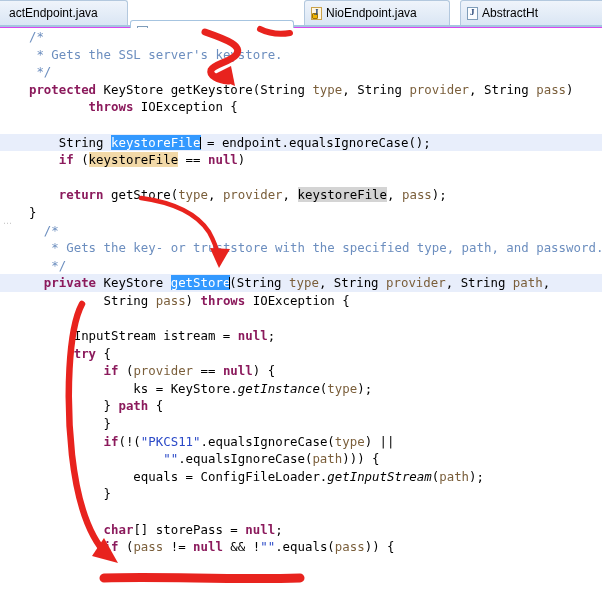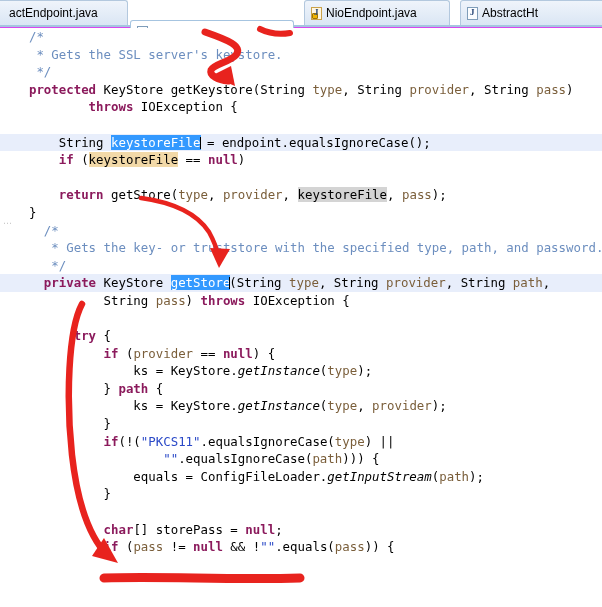--- a/index.html
+++ b/index.html
@@ -107,25 +107,25 @@
         <div class="line"><span class="plain">      </span><span class="kw">if</span><span class="plain"> (</span><span class="occ">keystoreFile</span><span class="plain"> == </span><span class="kw">null</span><span class="plain">)</span></div>
         <div class="line"><span class="plain"></span></div>
         <div class="line"><span class="plain">      </span><span class="kw">return</span><span class="plain"> getStore(</span><span class="par">type</span><span class="plain">, </span><span class="par">provider</span><span class="plain">, </span><span class="occ2">keystoreFile</span><span class="plain">, </span><span class="par">pass</span><span class="plain">);</span></div>
         <div class="line"><span class="plain">  }</span></div>
         <div class="line"><span class="plain">    </span><span class="cmt">/*</span></div>
         <div class="line"><span class="plain">     </span><span class="cmt">* Gets the key- or truststore with the specified type, path, and password.</span></div>
         <div class="line"><span class="plain">     </span><span class="cmt">*/</span></div>
         <div class="line curline"><span class="plain">    </span><span class="kw">private</span><span class="plain"> KeyStore </span><span class="sel">getStore</span><span class="caret"></span><span class="plain">(String </span><span class="par">type</span><span class="plain">, String </span><span class="par">provider</span><span class="plain">, String </span><span class="par">path</span><span class="plain">,</span></div>
         <div class="line"><span class="plain">            String </span><span class="par">pass</span><span class="plain">) </span><span class="kw">throws</span><span class="plain"> IOException {</span></div>
         <div class="line"><span class="plain"></span></div>
+        <div class="line"><span class="plain">        InputStream istream = </span><span class="kw">null</span><span class="plain">;</span></div>
         <div class="line"><span class="plain">        </span><span class="kw">try</span><span class="plain"> {</span></div>
         <div class="line"><span class="plain">            </span><span class="kw">if</span><span class="plain"> (</span><span class="par">provider</span><span class="plain"> == </span><span class="kw">null</span><span class="plain">) {</span></div>
         <div class="line"><span class="plain">                ks = KeyStore.</span><span class="stm">getInstance</span><span class="plain">(</span><span class="par">type</span><span class="plain">);</span></div>
         <div class="line"><span class="plain">            } </span><span class="kw">path</span><span class="plain"> {</span></div>
-        <div class="line"><span class="plain">                ks = KeyStore.</span><span class="stm">getInstance</span><span class="plain">(</span><span class="par">type</span><span class="plain">, </span><span class="par">provider</span><span class="plain">);</span></div>
         <div class="line"><span class="plain">            }</span></div>
         <div class="line"><span class="plain">            </span><span class="kw">if</span><span class="plain">(!(</span><span class="str">"PKCS11"</span><span class="plain">.equalsIgnoreCase(</span><span class="par">type</span><span class="plain">) ||</span></div>
         <div class="line"><span class="plain">                    </span><span class="str">""</span><span class="plain">.equalsIgnoreCase(</span><span class="par">path</span><span class="plain">))) {</span></div>
         <div class="line"><span class="plain">                equals = ConfigFileLoader.</span><span class="stm">getInputStream</span><span class="plain">(</span><span class="par">path</span><span class="plain">);</span></div>
         <div class="line"><span class="plain">            }</span></div>
         <div class="line"><span class="plain"></span></div>
         <div class="line"><span class="plain">            </span><span class="kw">char</span><span class="plain">[] storePass = </span><span class="kw">null</span><span class="plain">;</span></div>
         <div class="line"><span class="plain">            </span><span class="kw">if</span><span class="plain"> (</span><span class="par">pass</span><span class="plain"> != </span><span class="kw">null</span><span class="plain"> &amp;&amp; !</span><span class="str">""</span><span class="plain">.equals(</span><span class="par">pass</span><span class="plain">)) {</span></div>
       </div>
   </div>

